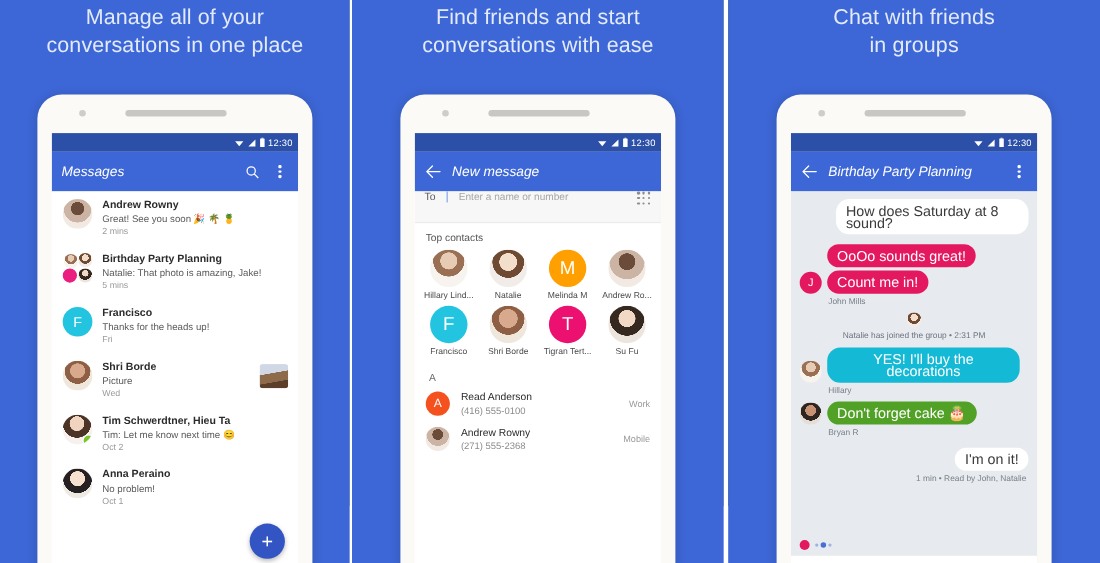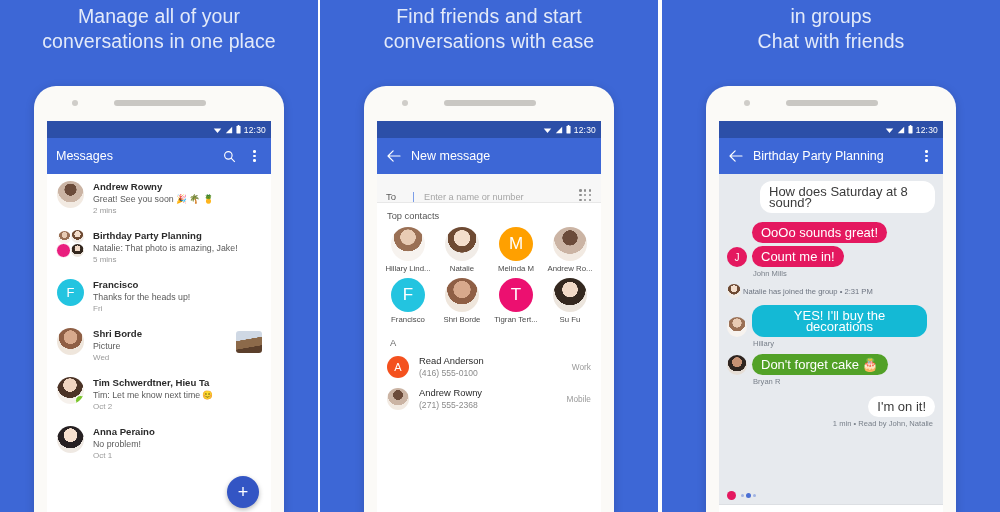--- a/index.html
+++ b/index.html
@@ -81,21 +81,21 @@
 
   
   .appbar {
     height: 36px;
     background: #3d67d6;
     display: flex;
     align-items: center;
     padding: 0 9px;
     gap: 10px;
   }
-  .appbar .title { color: #ffffff; font-size: 12.5px; font-weight: 400; flex: 1; }
+  .appbar .title { color: #ffffff; font-size: 12.5px; font-weight: 400; flex: 1; font-style: italic; }
   .ab-ico { width: 15px; height: 15px; display:flex; align-items:center; justify-content:center; cursor:pointer; }
   .dots { display:flex; flex-direction:column; gap:2px; align-items:center; }
   .dots i { width: 2.5px; height: 2.5px; background:#fff; border-radius:50%; display:block; }
 
   
   .convlist { background:#ffffff; height: calc(100% - 53px); position:relative; }
   .conv {
     display: flex; align-items: flex-start;
     padding: 7px 9px 7px 10px;
     gap: 9px;
@@ -123,21 +123,21 @@
     width: 32px; height: 32px; border-radius: 50%;
     background: #3355c4; color:#fff; font-size: 18px; font-weight:300;
     display:flex; align-items:center; justify-content:center;
     box-shadow: 0 2px 5px rgba(0,0,0,0.28);
     cursor: pointer; line-height:1;
   }
 
   
   .to-row {
     height: 29px; background: #f7f7f7;
-    display:flex; align-items:flex-end; gap:17px;
+    display:flex; align-items:flex-start; gap:10px;
     padding: 0 9px;
     border-bottom: 1px solid #e8e8e8;
   }
   .to-label { font-size: 9.5px; color:#5b5b5b; }
   .to-input { flex:1; font-size: 9.2px; color:#a6a6a6; border-left:1px solid #7b9de8; padding-left:10px; }
   .dialpad { width: 13px; height: 13px; display:grid; grid-template-columns: repeat(3,1fr); gap:1.5px; }
   .dialpad i { background:#8d8d8d; border-radius:50%; width:2.6px; height:2.6px; display:block; }
 
   .section-label { font-size: 9.3px; color:#555; padding: 8px 10px 4px 10px; background:#fff; }
   .contact-grid {
@@ -174,21 +174,21 @@
   }
   .bubble.white { background:#ffffff; color:#3a3a3a; }
   .bubble.pink { background:#e4185f; color:#ffffff; }
   .bubble.teal { background:#14b9d5; color:#ffffff;text-align:center; }
   .bubble.green { background:#52a127; color:#ffffff; }
   .m-av { width:20px; height:20px; border-radius:50%; overflow:hidden; flex:0 0 auto; }
   .m-av.init { display:flex; align-items:center; justify-content:center; color:#fff; font-size:10px; }
   .m-av.spacer { visibility:hidden; }
   .sender { font-size: 7.6px; color:#79808a; margin: 1px 0 6px 26px; }
   .sender.right { text-align:right; margin: 2px 2px 0 0; }
-  .sysrow { display:flex; flex-direction:row; align-items:center; margin: 4px 0 7px 0; gap:2px; }
+  .sysrow { display:flex; flex-direction:column; align-items:center; margin: 4px 0 7px 0; gap:2px; }
   .sysrow .sav { width:14px; height:14px; border-radius:50%; overflow:hidden; }
   .systext { font-size: 7.6px; color:#6d7480; }
   .typing {
     position:absolute; left:8px; bottom: 16px;
     display:flex; align-items:center; gap:5px;
   }
   .typing .tav { width:9px; height:9px; border-radius:50%; background:#e4185f; }
   .typing .tdots { display:flex; align-items:center; gap:2px; }
   .typing .tdots i { display:block; border-radius:50%; background:#4a6fd4; }
   .typing .tdots i:nth-child(1){ width:3px; height:3px; opacity:.45; }
@@ -493,22 +493,22 @@
         </div>
 
       </div>
     </div>
   </div>
 
   <div class="panel p4"></div>
 
   <div class="panel p5">
     <div class="headline">
+      <div>Chat with friends</div>
       <div>in groups</div>
-      <div>Chat with friends</div>
     </div>
 
     <div class="phone">
       <div class="phone-top">
         <div class="cam"></div>
         <div class="speaker"></div>
       </div>
       <div class="screen">
 
         <div class="statusbar">

